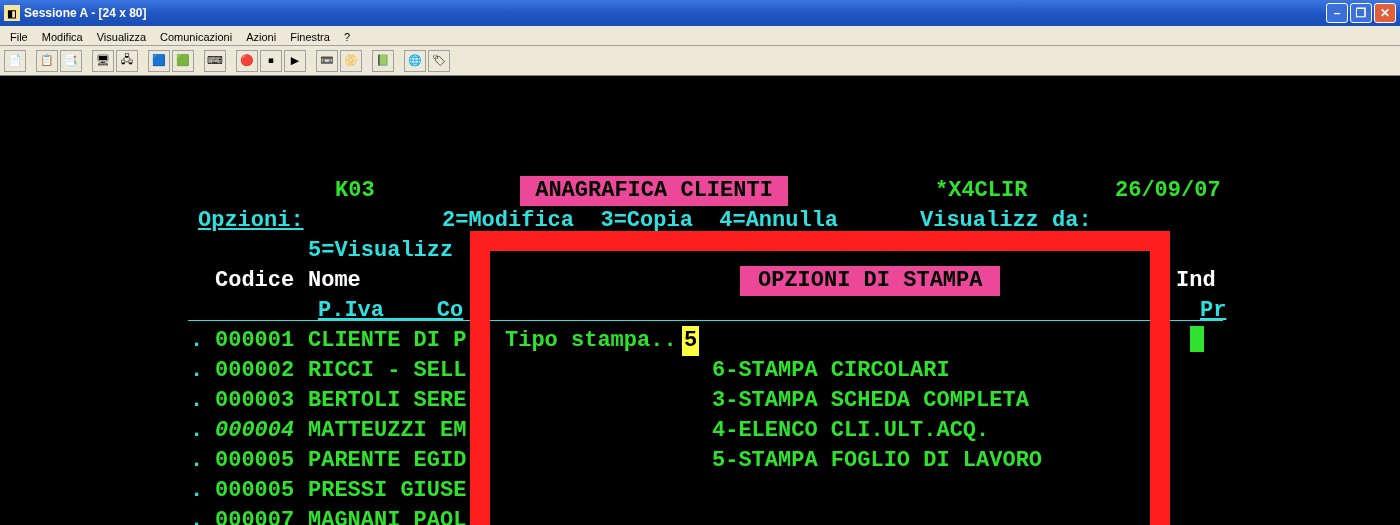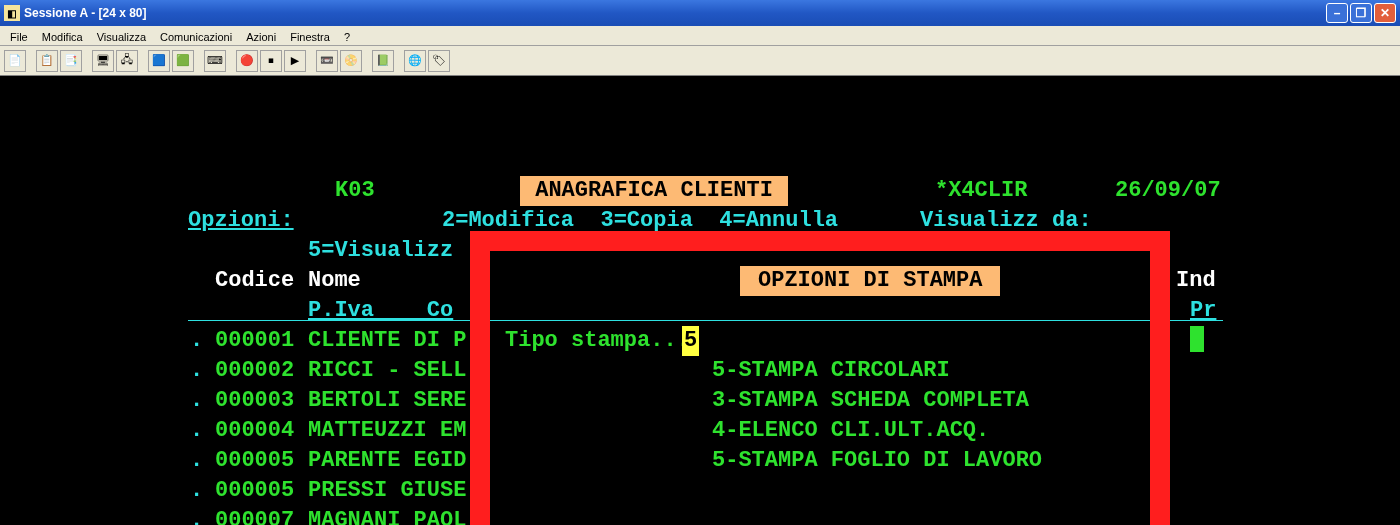--- a/index.html
+++ b/index.html
@@ -81,23 +81,23 @@
     line-height: 30px;
     font-weight: bold;
   }
   .tchar {
     position: absolute;
     white-space: pre;
   }
   .green { color: #2ee22e; }
   .cyan  { color: #2ee0e0; }
   .white { color: #ffffff; }
-  .bg-green { background: #fdba74; color: #000; }
+  .bg-green { background: #ec4899; color: #000; }
   .bg-yellow { background: #ffff40; color: #000; }
-  .underline { text-decoration: underline; }
+  .underline { text-decoration: underline; margin-left: 10px; }
   .redbox {
     position: absolute;
     border: 20px solid #ff1e1e;
     border-bottom: none;
     background: transparent;
   }
   .cursor-block {
     background: #2ee22e;
     width: 14px;
     height: 26px;
@@ -177,21 +177,21 @@
 
   <span class="tchar green" style="left:215px; top:250px;">000001</span>
   <span class="tchar green" style="left:308px; top:250px;">CLIENTE DI P</span>
 
   <span class="tchar green" style="left:215px; top:280px;">000002</span>
   <span class="tchar green" style="left:308px; top:280px;">RICCI - SELL</span>
 
   <span class="tchar green" style="left:215px; top:310px;">000003</span>
   <span class="tchar green" style="left:308px; top:310px;">BERTOLI SERE</span>
 
-  <span class="tchar green" style="left:215px; top:340px;">000004</span>
+  <span class="tchar green" style="left:215px; top:340px;font-style:italic;">000004</span>
   <span class="tchar green" style="left:308px; top:340px;">MATTEUZZI EM</span>
 
   <span class="tchar green" style="left:215px; top:370px;">000005</span>
   <span class="tchar green" style="left:308px; top:370px;">PARENTE EGID</span>
 
   <span class="tchar green" style="left:215px; top:400px;">000005</span>
   <span class="tchar green" style="left:308px; top:400px;">PRESSI GIUSE</span>
 
   <span class="tchar green" style="left:215px; top:430px;">000007</span>
   <span class="tchar green" style="left:308px; top:430px;">MAGNANI PAOL</span>
@@ -204,20 +204,20 @@
   <span class="tchar cyan" style="left:190px; top:400px;">.</span>
   <span class="tchar cyan" style="left:190px; top:430px;">.</span>
 
   <div class="redbox" style="left:470px; top:155px; width:700px; height:310px;"></div>
 
   <span class="tchar bg-green" style="left:740px; top:190px; padding:0 18px;">OPZIONI DI STAMPA</span>
 
   <span class="tchar green" style="left:505px; top:250px;">Tipo stampa...:</span>
   <span class="tchar bg-yellow" style="left:682px; top:250px; padding:0 2px;">5</span>
 
-  <span class="tchar green" style="left:712px; top:280px;">5-STAMPA CIRCOLARI</span>
+  <span class="tchar green" style="left:712px; top:280px;">6-STAMPA CIRCOLARI</span>
   <span class="tchar green" style="left:712px; top:310px;">3-STAMPA SCHEDA COMPLETA</span>
   <span class="tchar green" style="left:712px; top:340px;">4-ELENCO CLI.ULT.ACQ.</span>
   <span class="tchar green" style="left:712px; top:370px;">5-STAMPA FOGLIO DI LAVORO</span>
 
   <div class="cursor-block" style="position:absolute; left:1190px; top:250px;"></div>
 
 </div>
 
 </body></html>

